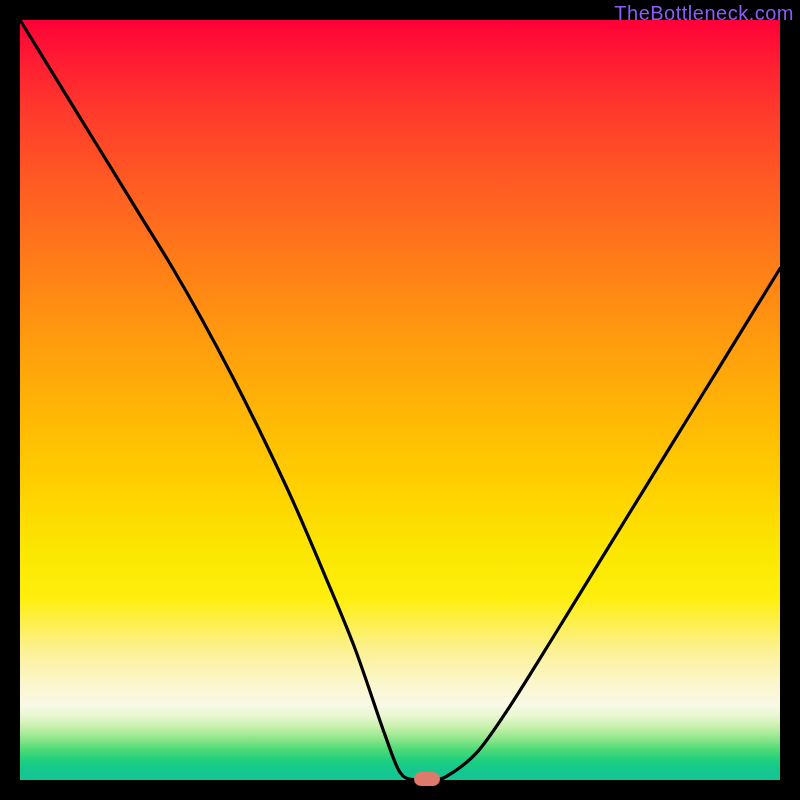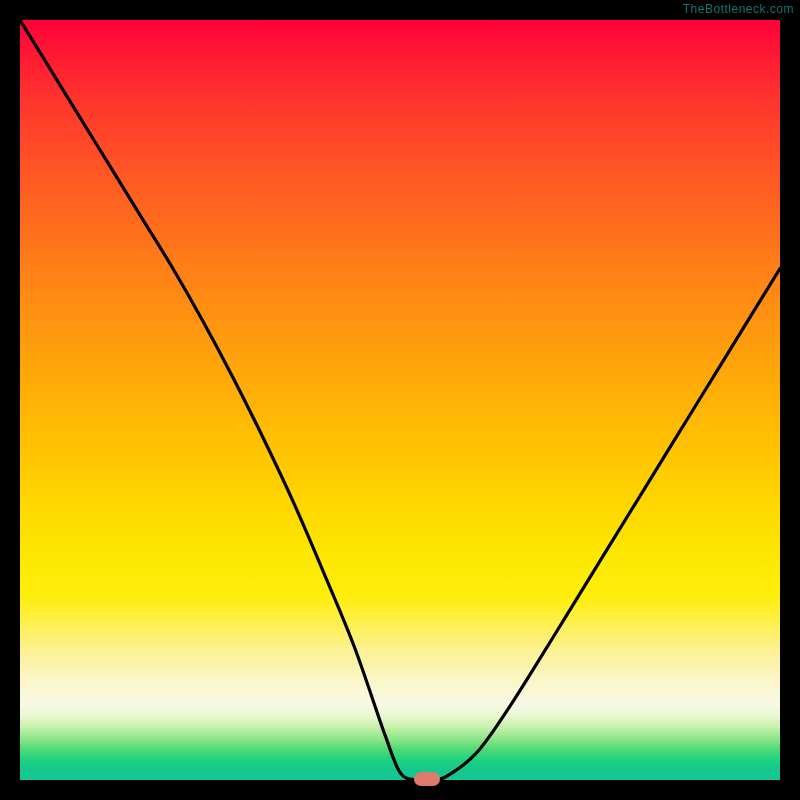--- a/index.html
+++ b/index.html
@@ -44,22 +44,22 @@
       #4ddb77 96%,
       #1ccf81 97.5%,
       #14c691 99%,
       #14c691 100%
     );
   }
   .attribution {
     position: absolute;
     top: 2px;
     right: 6px;
-    color: #0f766e;
-    font-size: 12px;
+    color: #8b5cf6;
+    font-size: 20px;
     font-weight: 500;
     letter-spacing: 0.5px;
     z-index: 10;
   }
   svg.curve {
     position: absolute;
     left: 0;
     top: 0;
     width: 760px;
     height: 760px;

